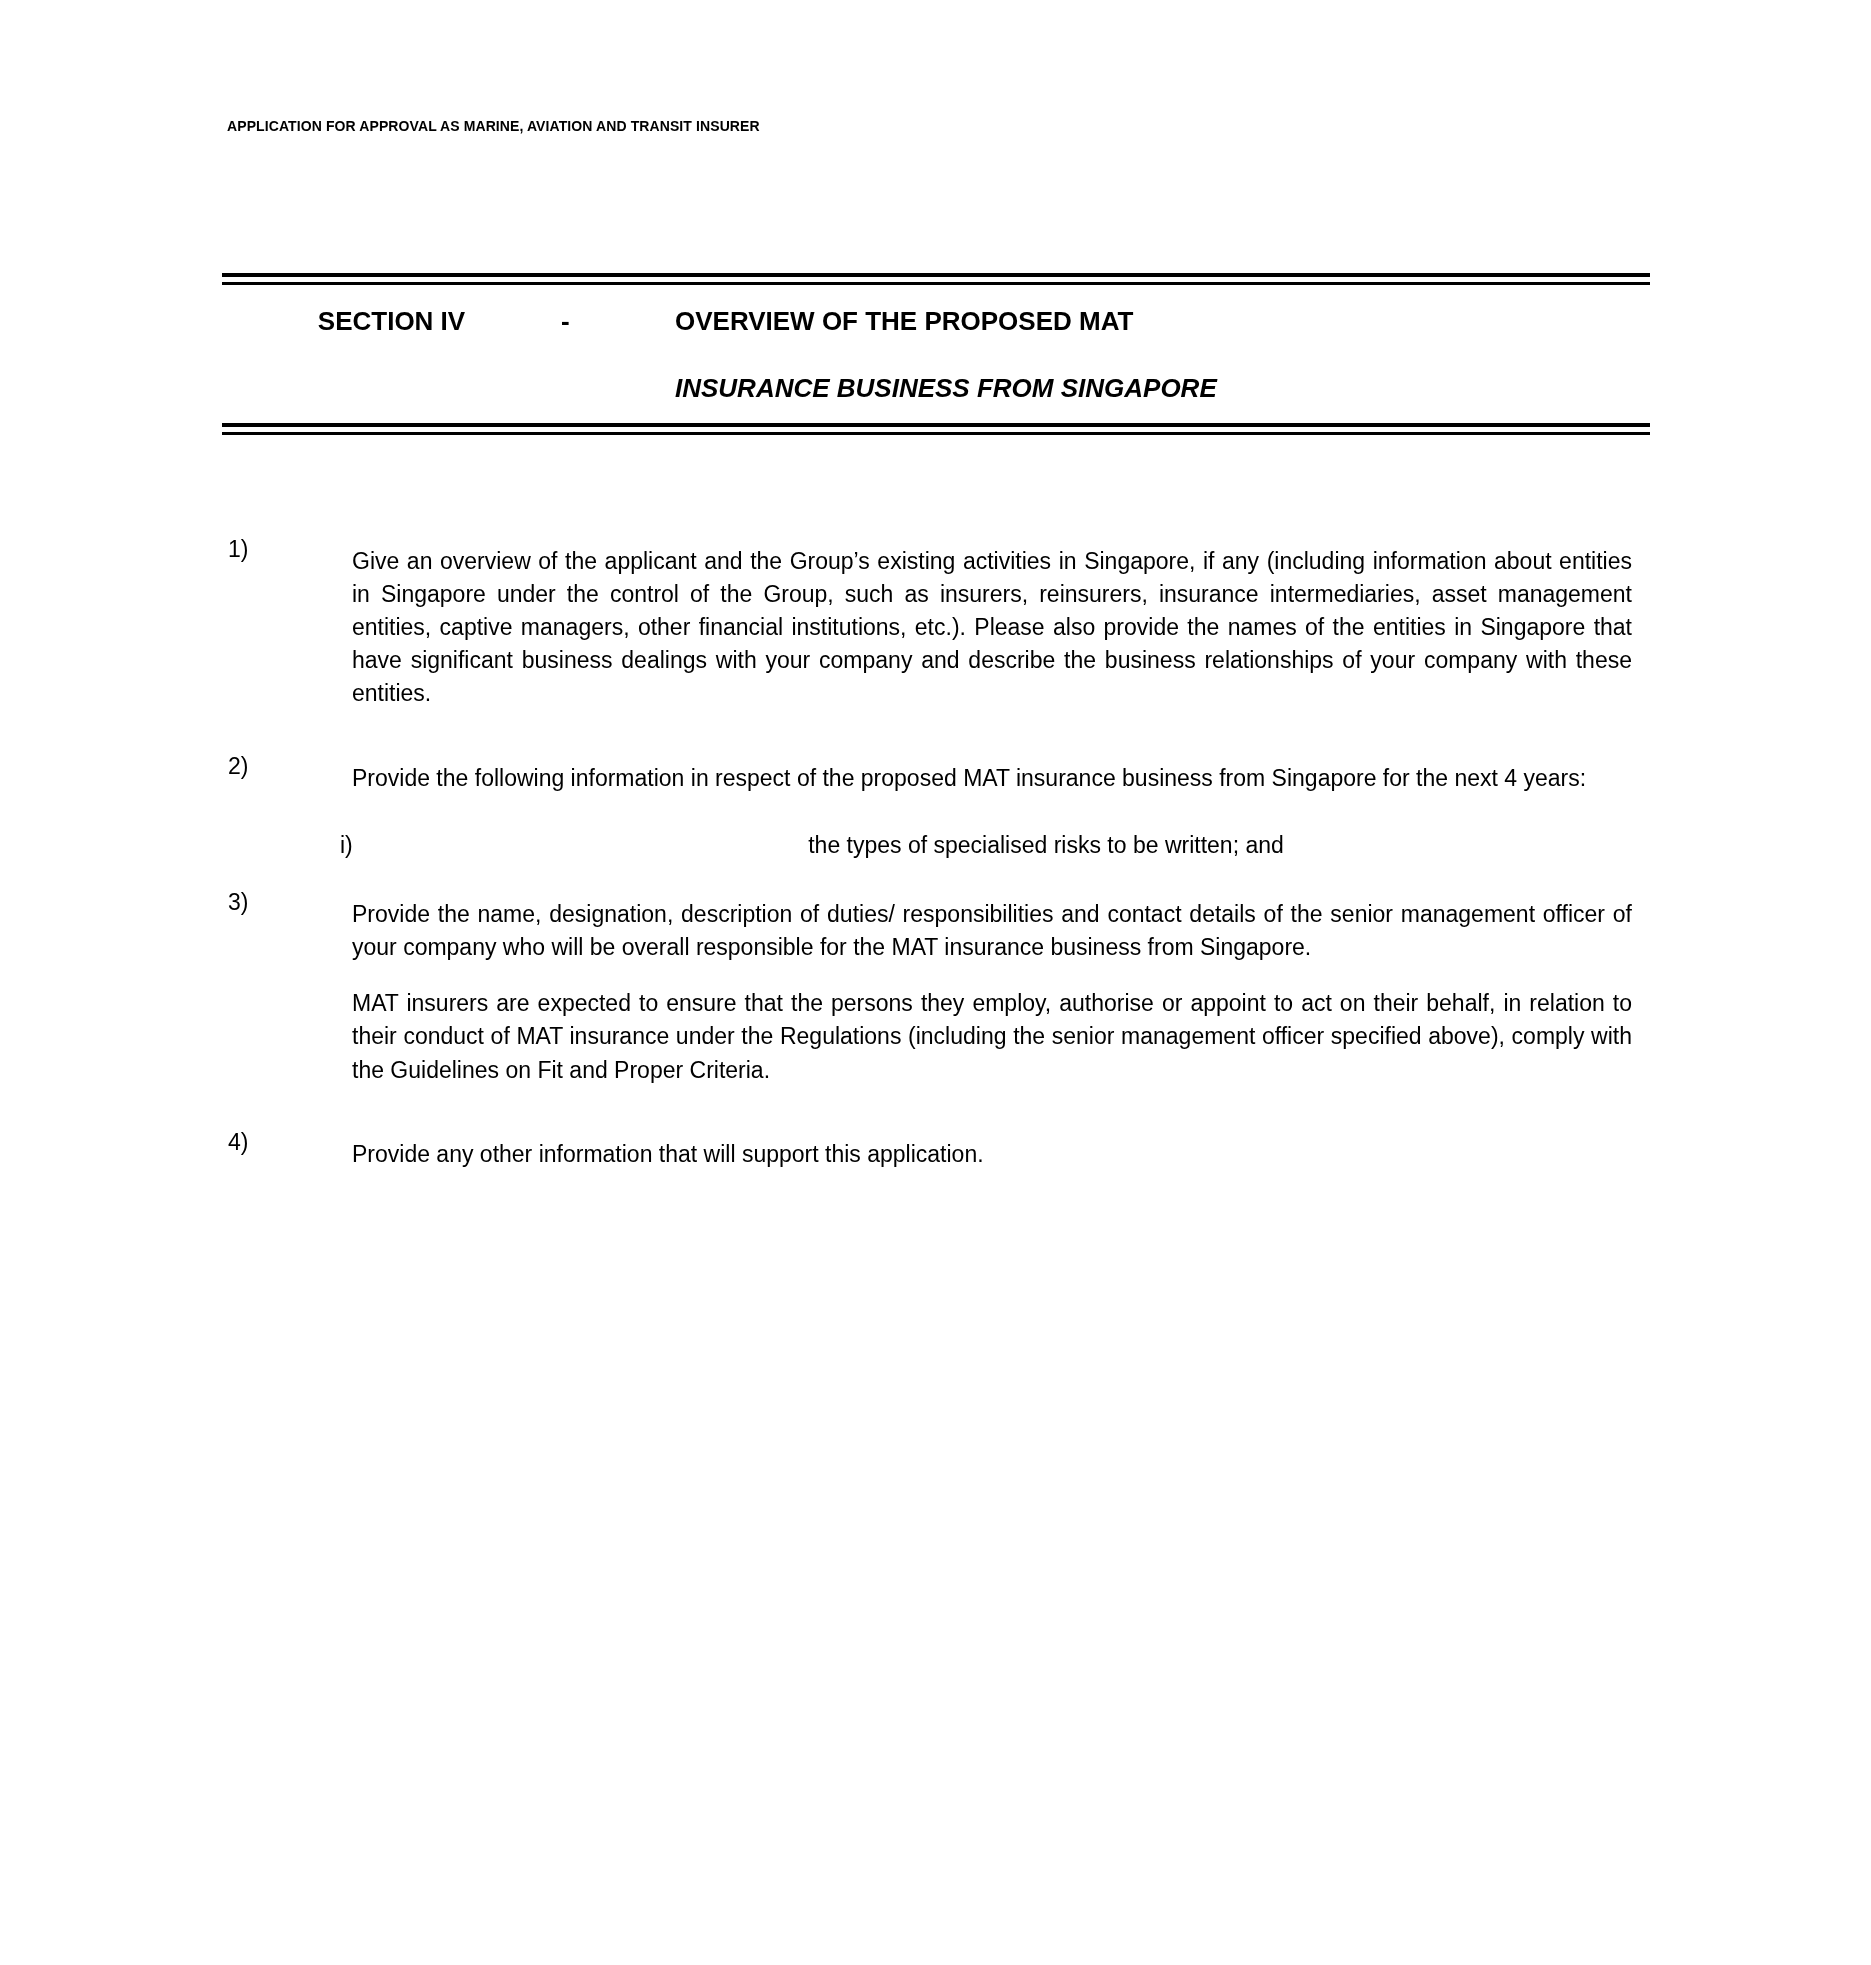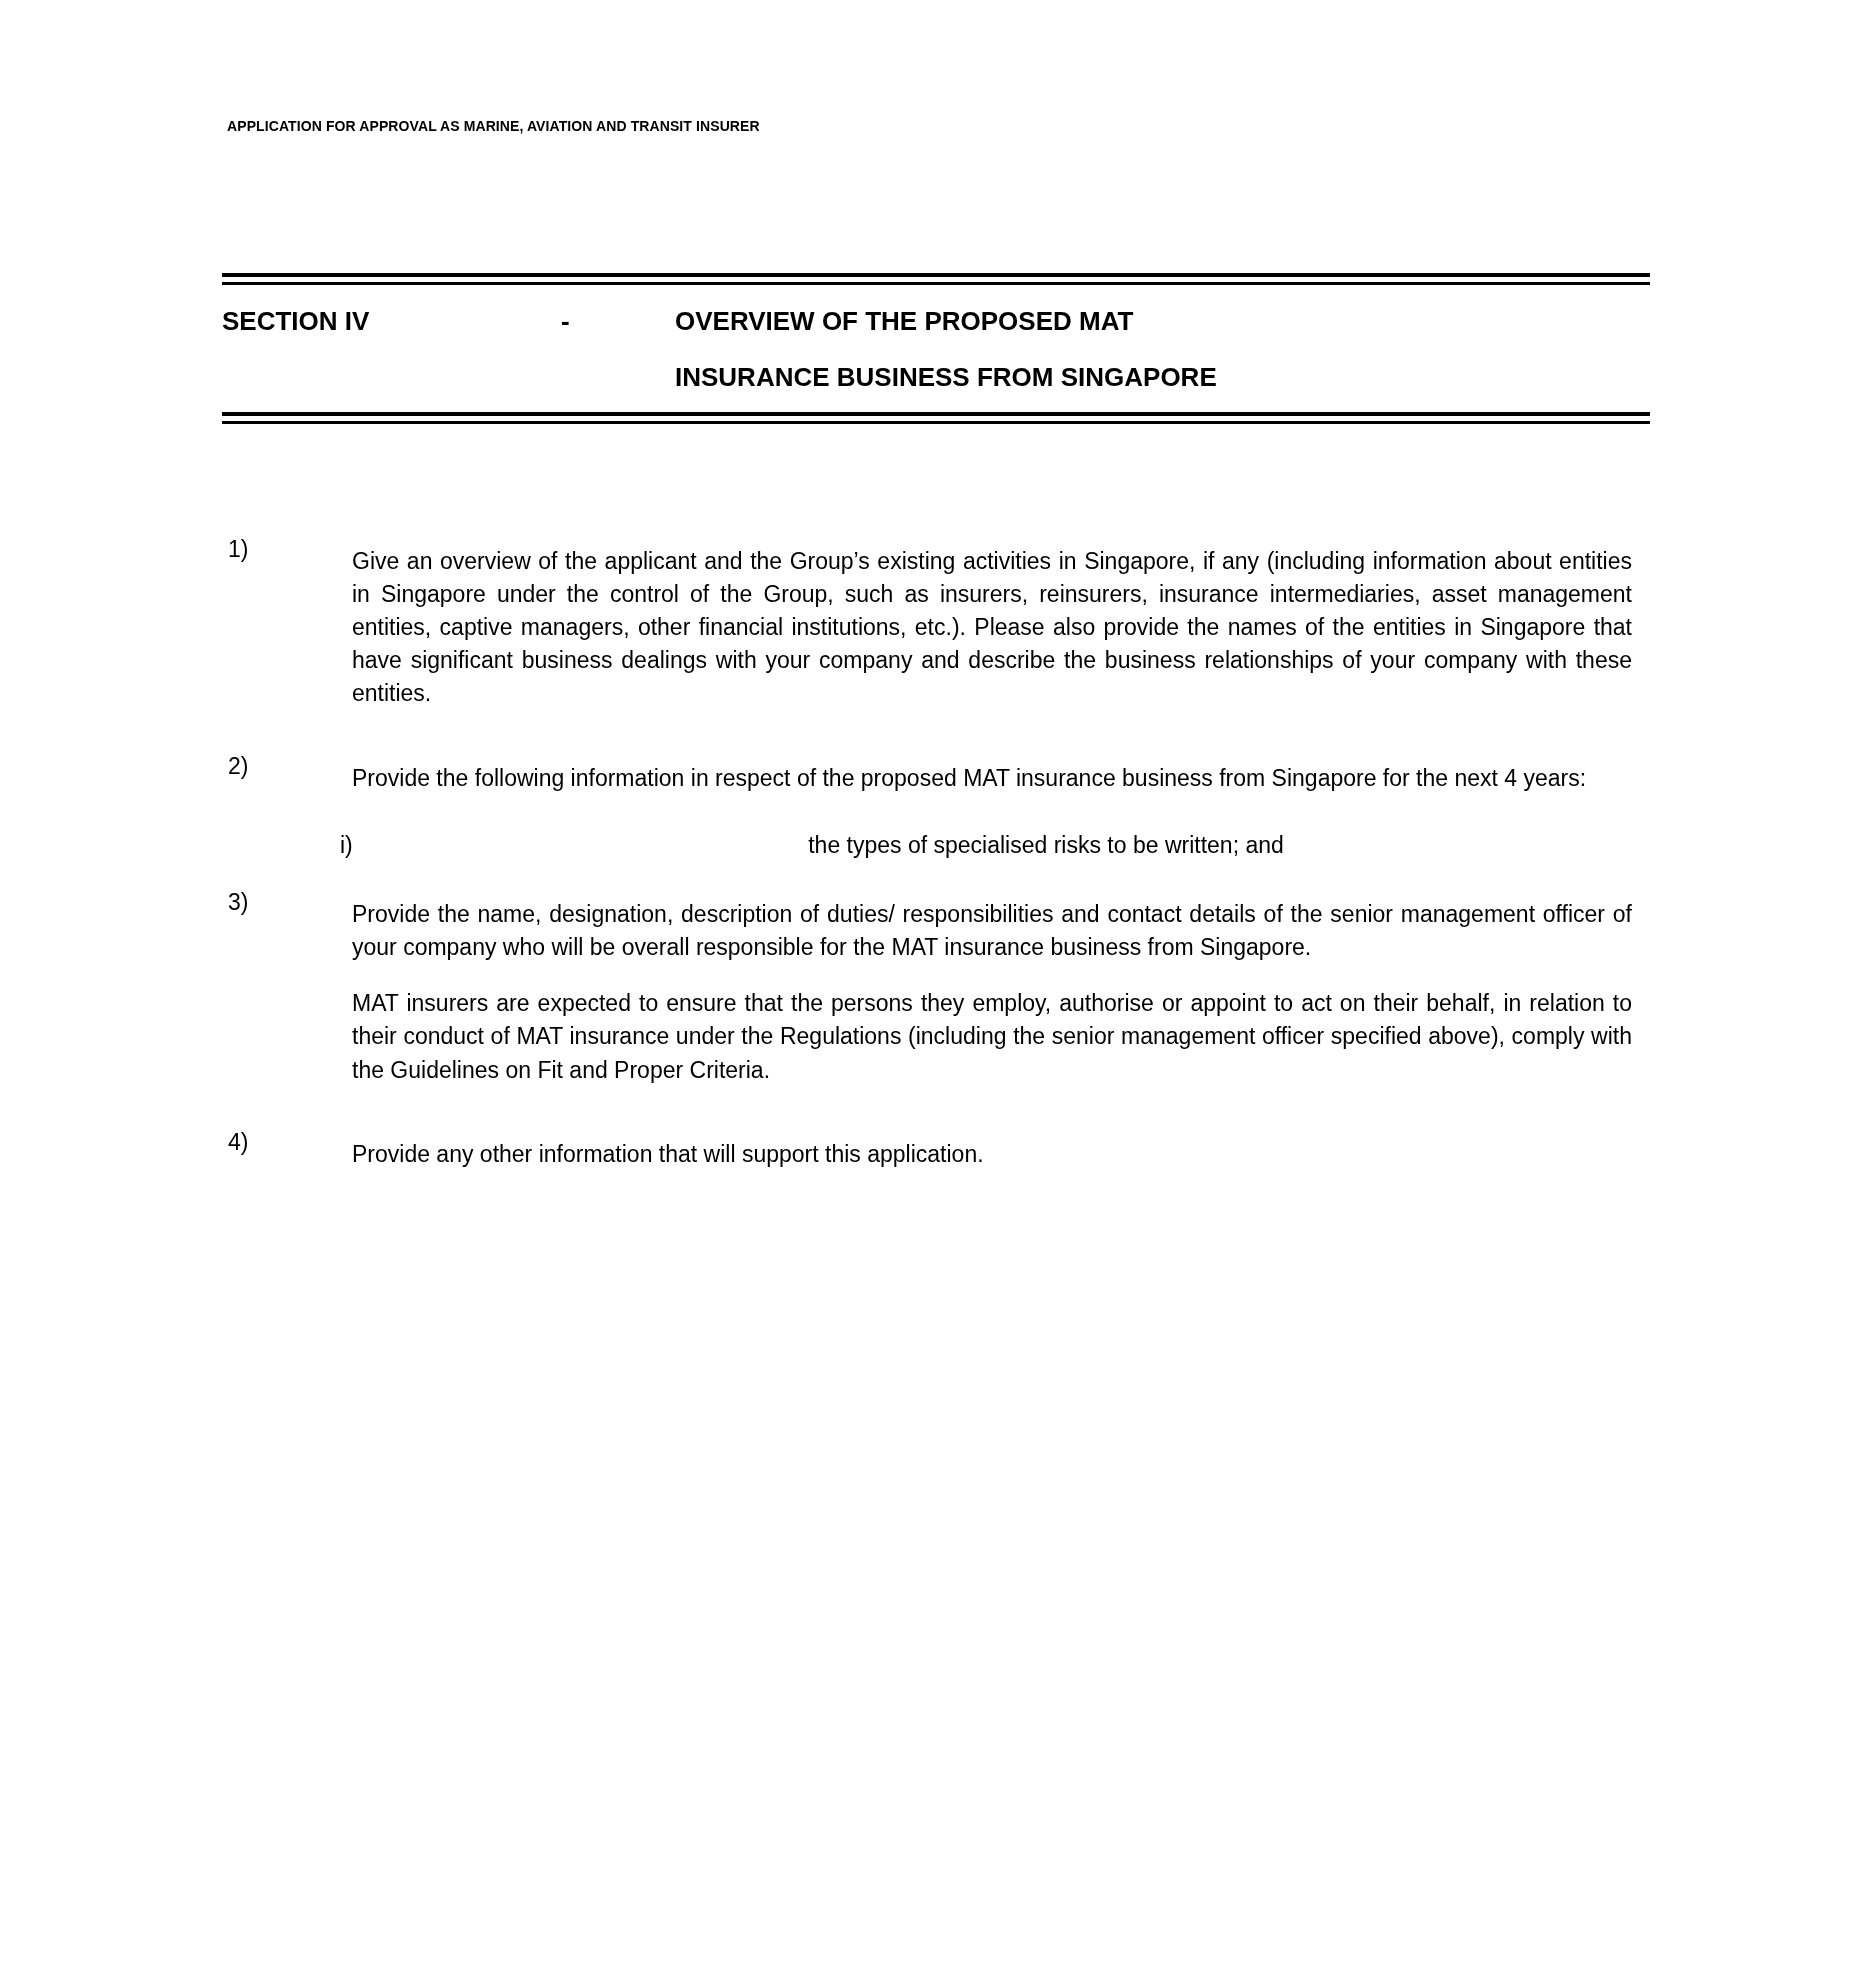--- a/index.html
+++ b/index.html
@@ -63,22 +63,22 @@
     padding-bottom: 22px;
     font-size: 26px;
     font-weight: bold;
     line-height: 1.0;
   }
   .title-row {
     display: flex;
     align-items: baseline;
     white-space: nowrap;
   }
-  .title-row + .title-row { margin-top: 30px; }
-  .title-label  { width: 339px; flex: 0 0 339px; }
+  .title-row + .title-row { margin-top: 41px; font-style: italic; }
+  .title-label  { width: 339px; flex: 0 0 339px; text-align: center; }
   .title-dash   { width: 114px; flex: 0 0 114px; }
   .title-main   { flex: 1 1 auto; }
   .title-indent { width: 453px; flex: 0 0 453px; }
 
   
   .body-area {
     position: absolute;
     left: 228px;
     top: 533px;
     width: 1416px;

